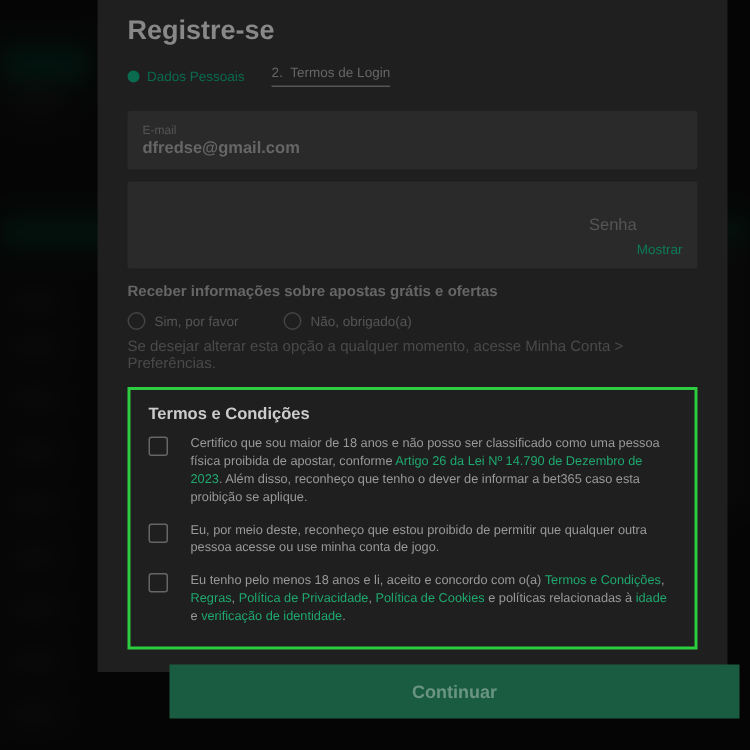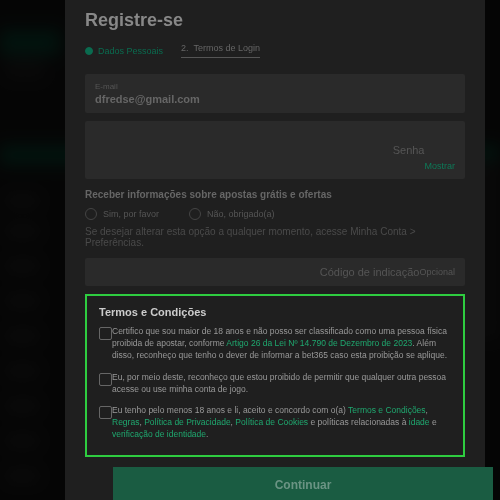--- a/index.html
+++ b/index.html
@@ -20,21 +20,21 @@
 .blur-logo { position: absolute; top: 55px; left: 5px; width: 40px; height: 25px; background: #333; border-radius: 3px; }
 .blur-side { position: absolute; left: 5px; width: 35px; height: 12px; background: #444; border-radius: 6px; }
 .blur-right { position: absolute; right: 0; top: 160px; width: 40px; height: 180px; background: #333; }
 .overlay {
   position: absolute; inset: 0;
   background: rgba(0,0,0,0.78);
 }
 .modal {
   position: absolute;
   top: 0; left: 65px;
-  width: 420px; height: 500px;
+  width: 420px; height: 448px;
   background: #1f1f1f;
   padding: 10px 20px 0 20px;
 }
 .title { color: #888; font-size: 18px; font-weight: bold; margin-bottom: 12px; }
 .steps { display: flex; gap: 18px; font-size: 9px; margin-bottom: 16px; align-items: center; }
 .step { display: flex; align-items: center; gap: 5px; color: #555; }
 .step.done { color: #0a6b4f; }
 .step-dot { width: 8px; height: 8px; border-radius: 50%; border: 1.5px solid #555; display: inline-block; }
 .step.done .step-dot { border-color: #0a6b4f; background: #0a6b4f; position: relative; }
 .step.active { border-bottom: 1.5px solid #555; padding-bottom: 4px; color: #666; }
@@ -53,21 +53,21 @@
 .radio { display: flex; align-items: center; gap: 6px; font-size: 9px; color: #555; }
 .radio-circle { width: 12px; height: 12px; border-radius: 50%; border: 1.5px solid #444; }
 .hint { font-size: 10px; color: #4a4a4a; margin-bottom: 10px; }
 .field-right-hint { font-size: 9px; color: #555; }
 .terms-box {
   border: 2px solid #2ecc40;
   padding: 10px 12px 4px;
   margin-top: 8px;
 }
 .terms-title { font-size: 11px; color: #ccc; font-weight: bold; margin-bottom: 8px; }
-.term-row { display: flex; gap: 0; margin-bottom: 10px; }
+.term-row { display: flex; gap: 15px; margin-bottom: 10px; }
 .checkbox {
   width: 13px; height: 13px; min-width: 13px;
   border: 1px solid #666; border-radius: 2px;
   margin-top: 1px;
 }
 .term-text { font-size: 8.5px; color: #999; line-height: 1.4; }
 .link { color: #1fa86f; }
 .continue-btn {
   width: 100%; height: 36px;
   background: #1a5c42; color: #6b9484;
@@ -127,24 +127,20 @@
       <span class="radio-circle"></span>
       <span>Sim, por favor</span>
     </div>
     <div class="radio">
       <span class="radio-circle"></span>
       <span>Não, obrigado(a)</span>
     </div>
   </div>
   <div class="hint">Se desejar alterar esta opção a qualquer momento, acesse Minha Conta &gt; Preferências.</div>
 
-  <div class="field">
-    <span class="field-placeholder">Código de indicação</span>
-    <span class="field-right-hint">Opcional</span>
-  </div>
 
   <div class="terms-box">
     <div class="terms-title">Termos e Condições</div>
 
     <div class="term-row">
       <div class="checkbox"></div>
       <div class="term-text">
         <span>Certifico que sou maior de 18 anos e não posso ser classificado como uma pessoa física proibida de apostar, conforme </span><span class="link">Artigo 26 da Lei Nº 14.790 de Dezembro de 2023</span><span>. Além disso, reconheço que tenho o dever de informar a bet365 caso esta proibição se aplique.</span>
       </div>
     </div>

